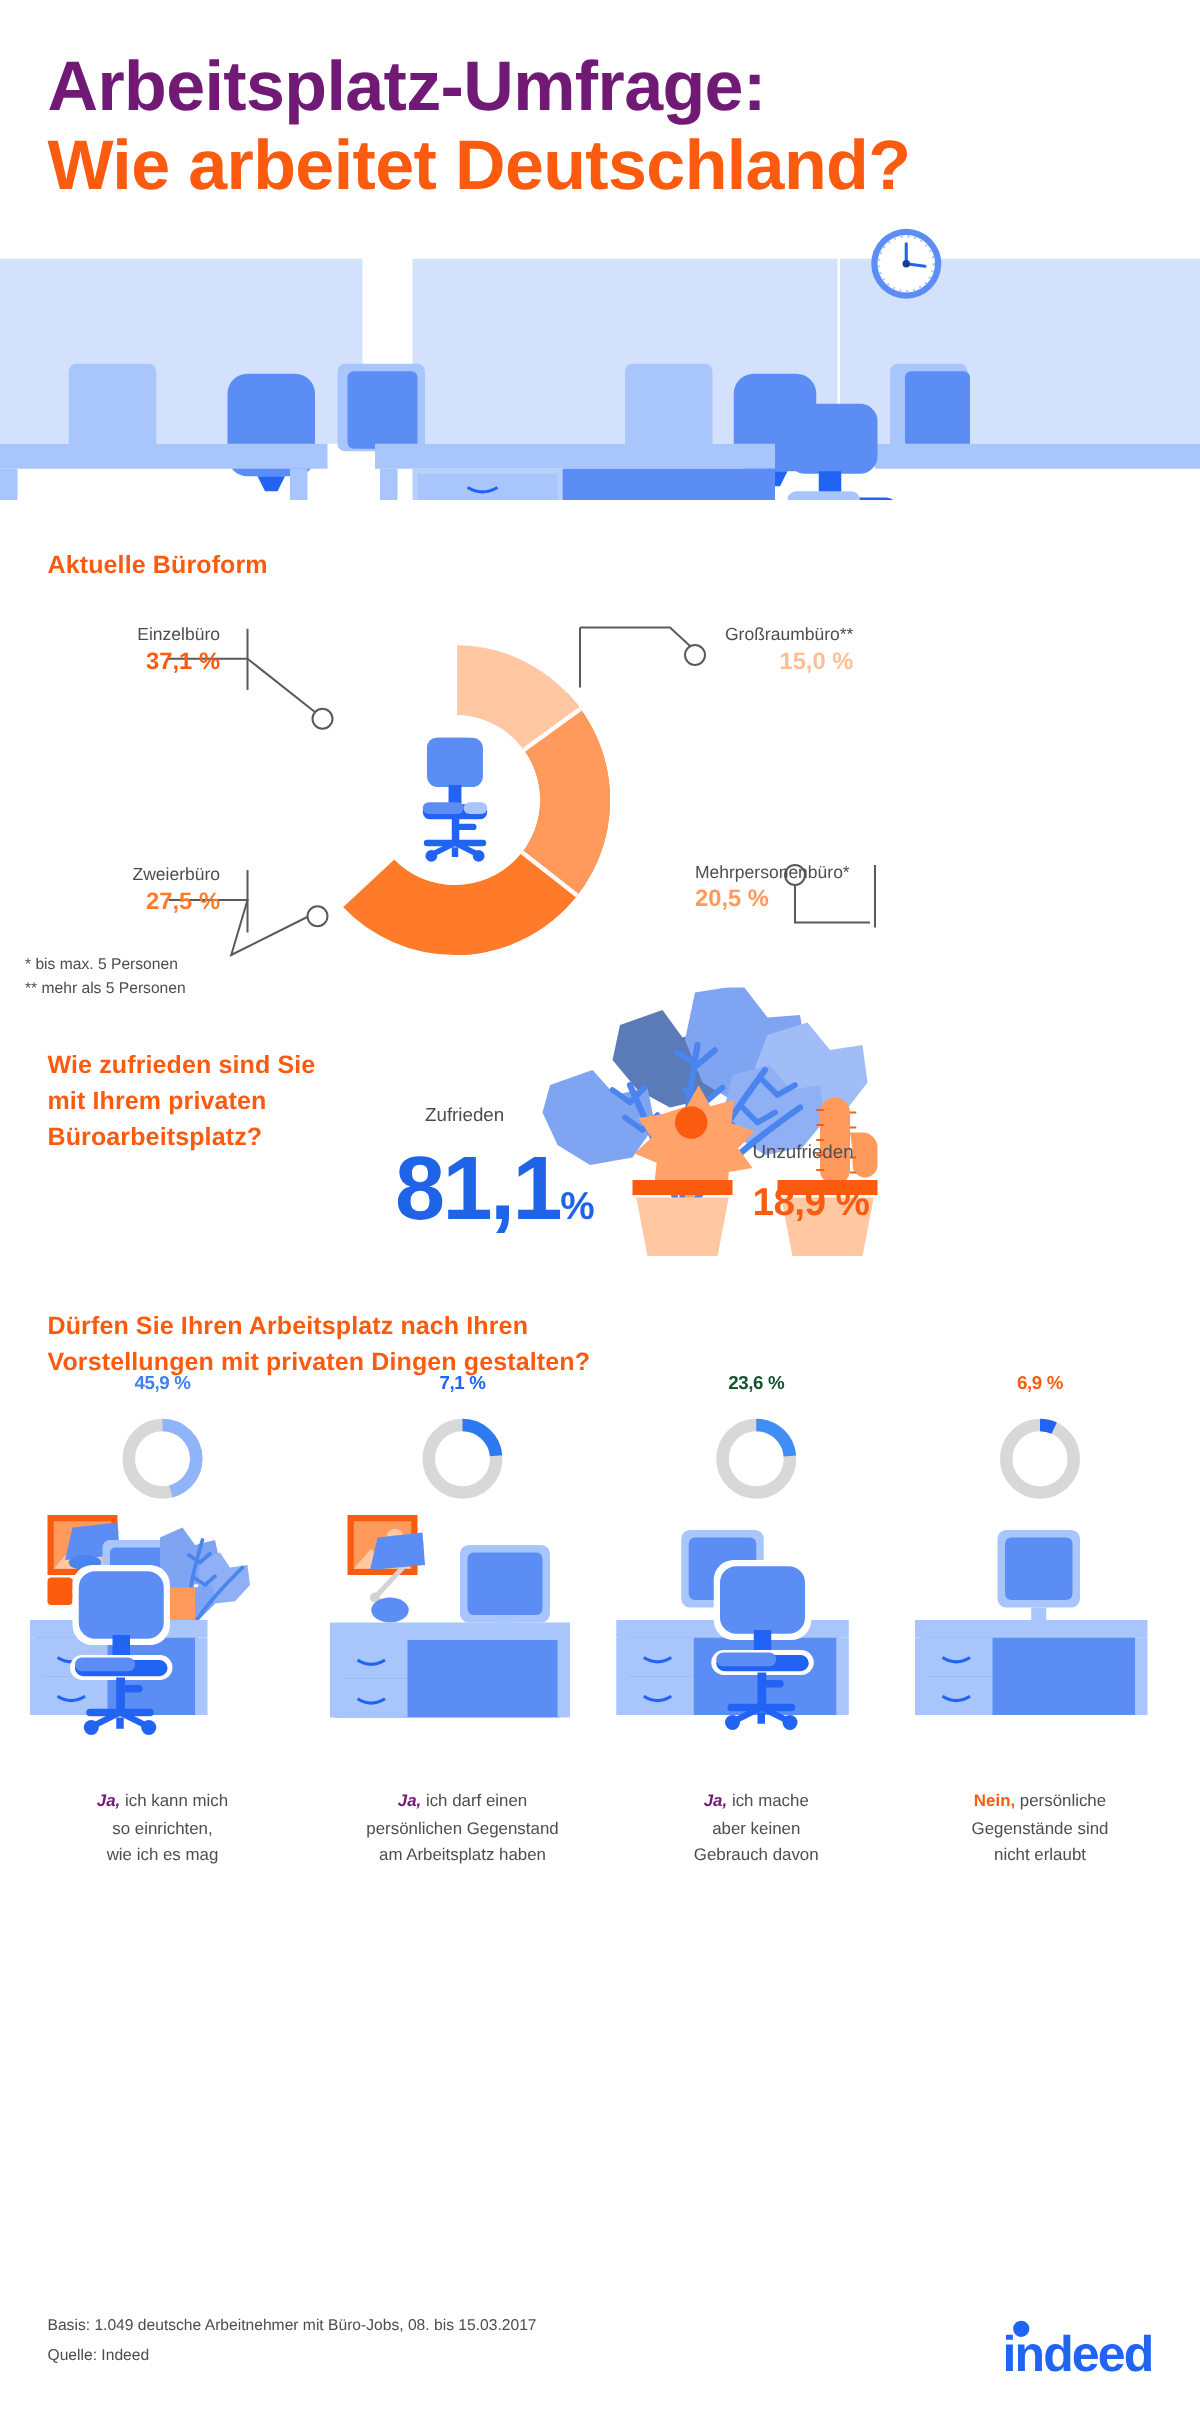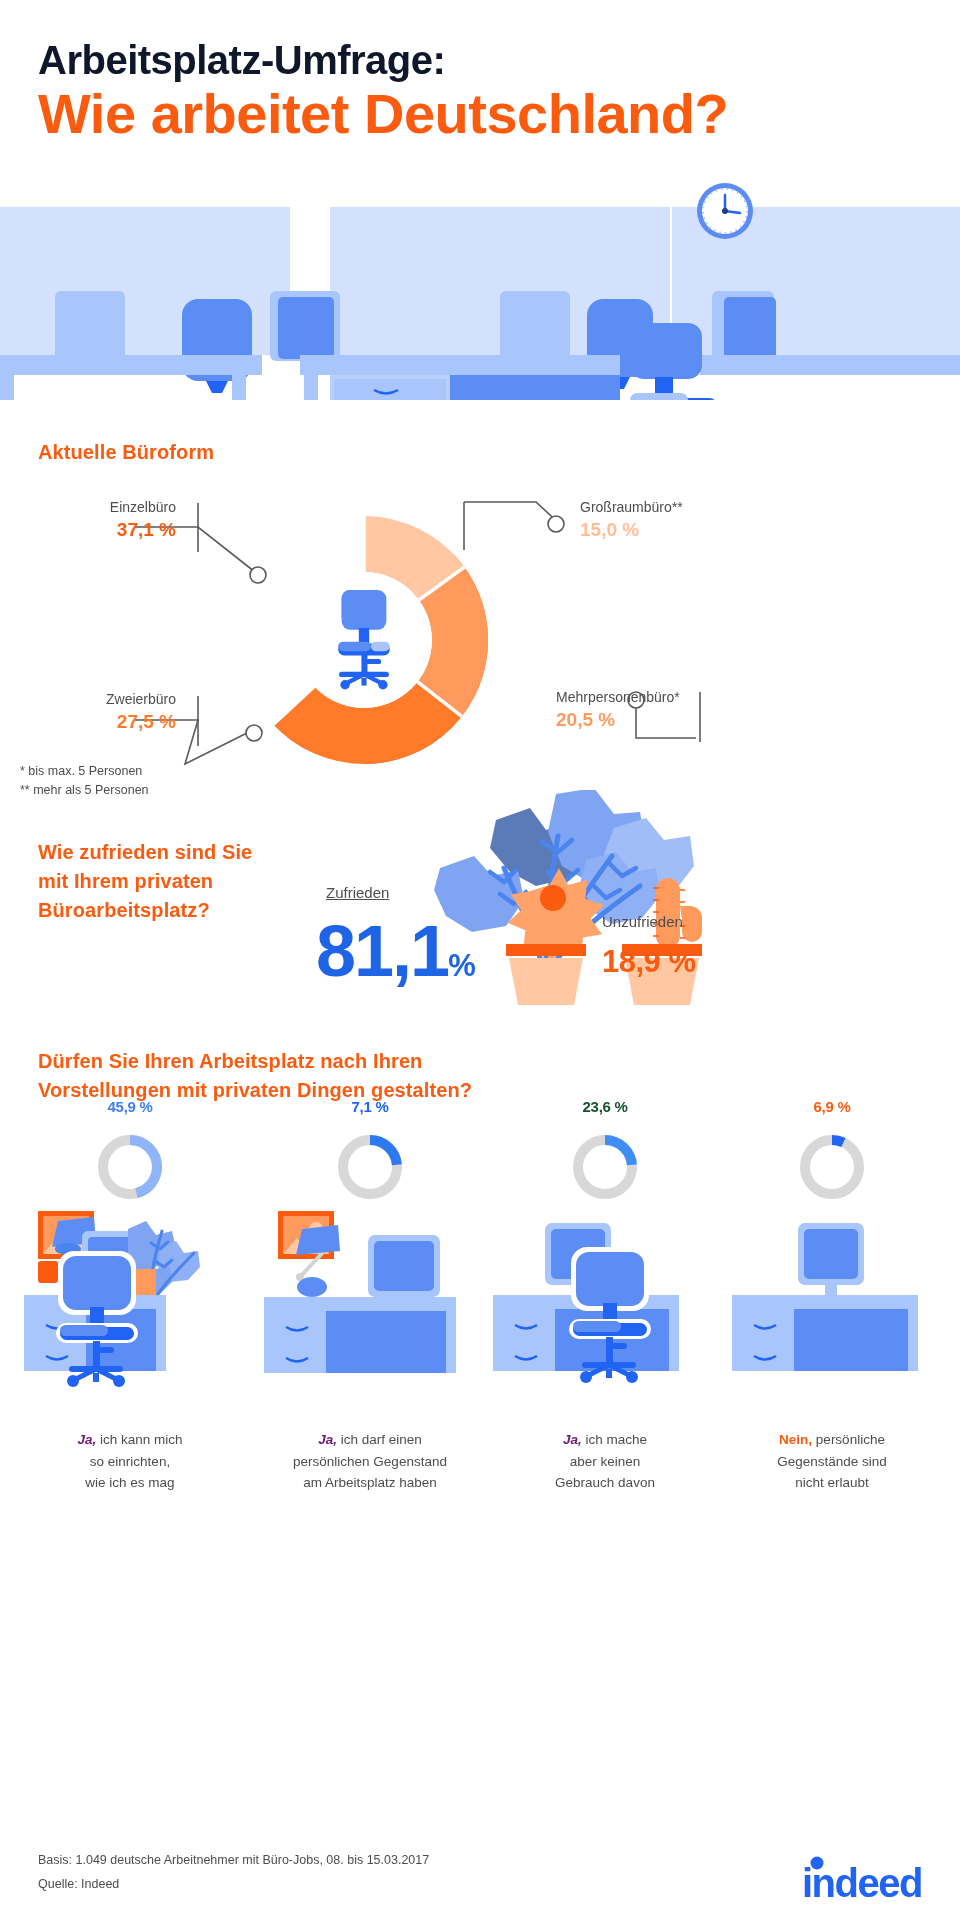--- a/index.html
+++ b/index.html
@@ -7,21 +7,21 @@
     width: 960px; height: 1927px;
     background: #ffffff;
     font-family: "Liberation Sans", sans-serif;
     overflow: hidden;
   }
   .page { position: relative; width: 960px; height: 1927px; background: #fff; }
 
   
   .header { position: absolute; left: 38px; top: 38px; width: 884px; }
   .title-line1 {
-    font-size: 40px; font-weight: bold; color: #0f172a;
+    font-size: 56px; font-weight: bold; color: #701a75;
     letter-spacing: -0.5px; line-height: 1.12;
     font-family: "Liberation Sans", sans-serif;
   }
   .title-line2 {
     font-size: 56px; font-weight: bold; color: #fa5b0f;
     letter-spacing: -0.5px; line-height: 1.12;
     font-family: "Liberation Sans", sans-serif;
   }
 
   
@@ -185,21 +185,21 @@
       <line x1="700" y1="262" x2="700" y2="312"></line>
       <line x1="198" y1="266" x2="198" y2="316"></line>
     </g>
   </svg>
 
   <div class="cal-label" style="left:0px; top:498px; width:176px; text-align:right;">
     <span>Einzelbüro</span>
     <div class="cal-value" style="color:#fa5b0f;">37,1 %</div>
   </div>
 
-  <div class="cal-label" style="left:580px; top:498px; text-align:left;">
+  <div class="cal-label" style="left:580px; top:498px; text-align:right;">
     <span>Großraumbüro**</span>
     <div class="cal-value" style="color:#ffbe95;">15,0 %</div>
   </div>
 
   <div class="cal-label" style="left:556px; top:688px; text-align:left;">
     <span>Mehrpersonenbüro*</span>
     <div class="cal-value" style="color:#ff9a5c;">20,5 %</div>
   </div>
 
   <div class="cal-label" style="left:0px; top:690px; width:176px; text-align:right;">
@@ -306,21 +306,21 @@
     <g>
       <rect x="106" y="154" width="80" height="12" fill="#fa5b0f"></rect>
       <path d="M109 168 h74 l-9 47 h-56 z" fill="#ffc8a3"></path>
     </g>
     <g>
       <rect x="222" y="154" width="80" height="12" fill="#fa5b0f"></rect>
       <path d="M225 168 h74 l-9 47 h-56 z" fill="#ffc8a3"></path>
     </g>
   </svg>
 
-  <div class="sat-label" style="left:326px; top:884px;text-decoration:underline;">Zufrieden</div>
+  <div class="sat-label" style="left:340px; top:884px;">Zufrieden</div>
 
   <div class="big-pct" style="left:316px; top:915px;">
     <span>81,1</span><span class="suffix">%</span>
   </div>
 
   <div class="sat-label" style="left:602px; top:913px;">Unzufrieden</div>
 
   <div class="unsat-pct" style="left:602px; top:944px;">18,9 %</div>
 
   <div class="sec-title" style="left:38px; top:1047px; width:520px;">

